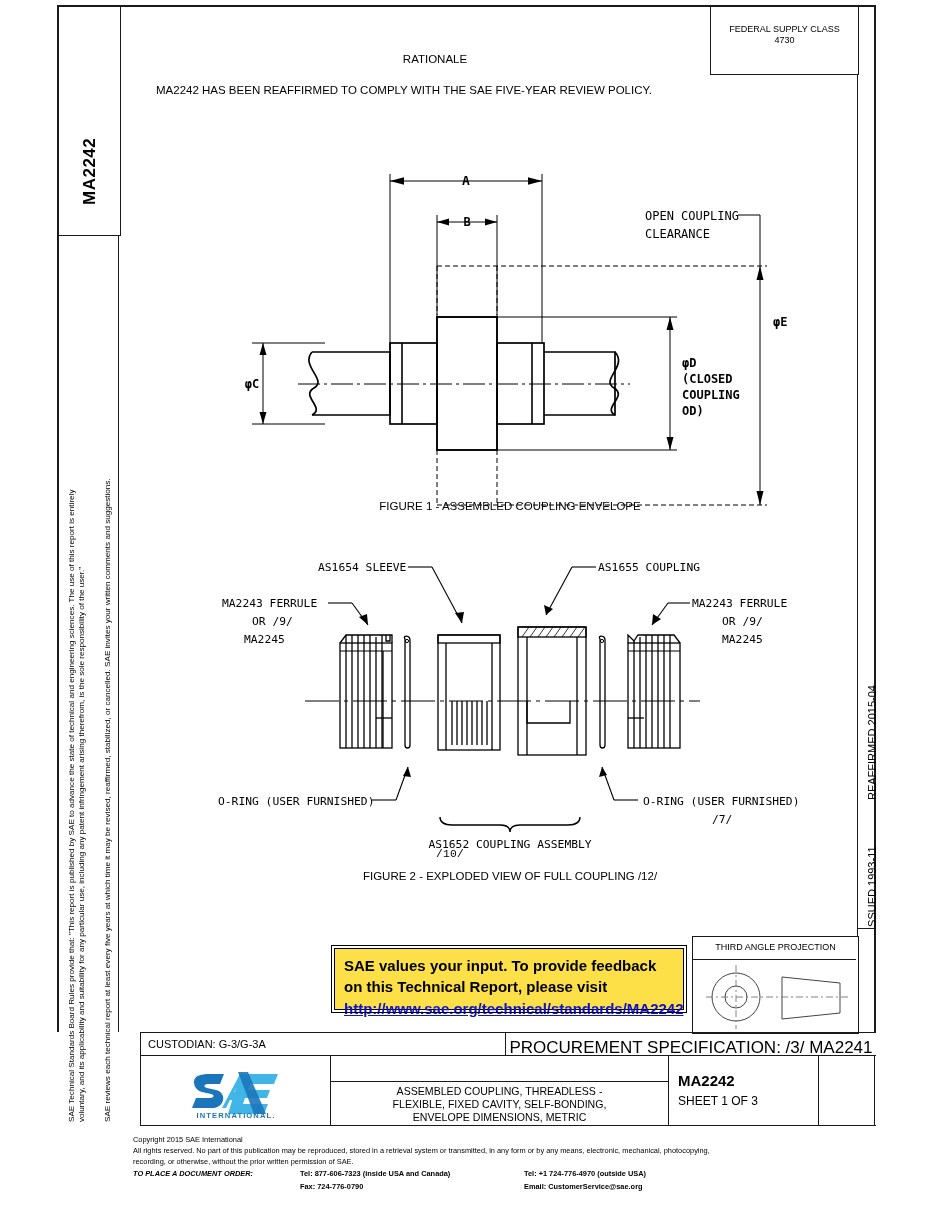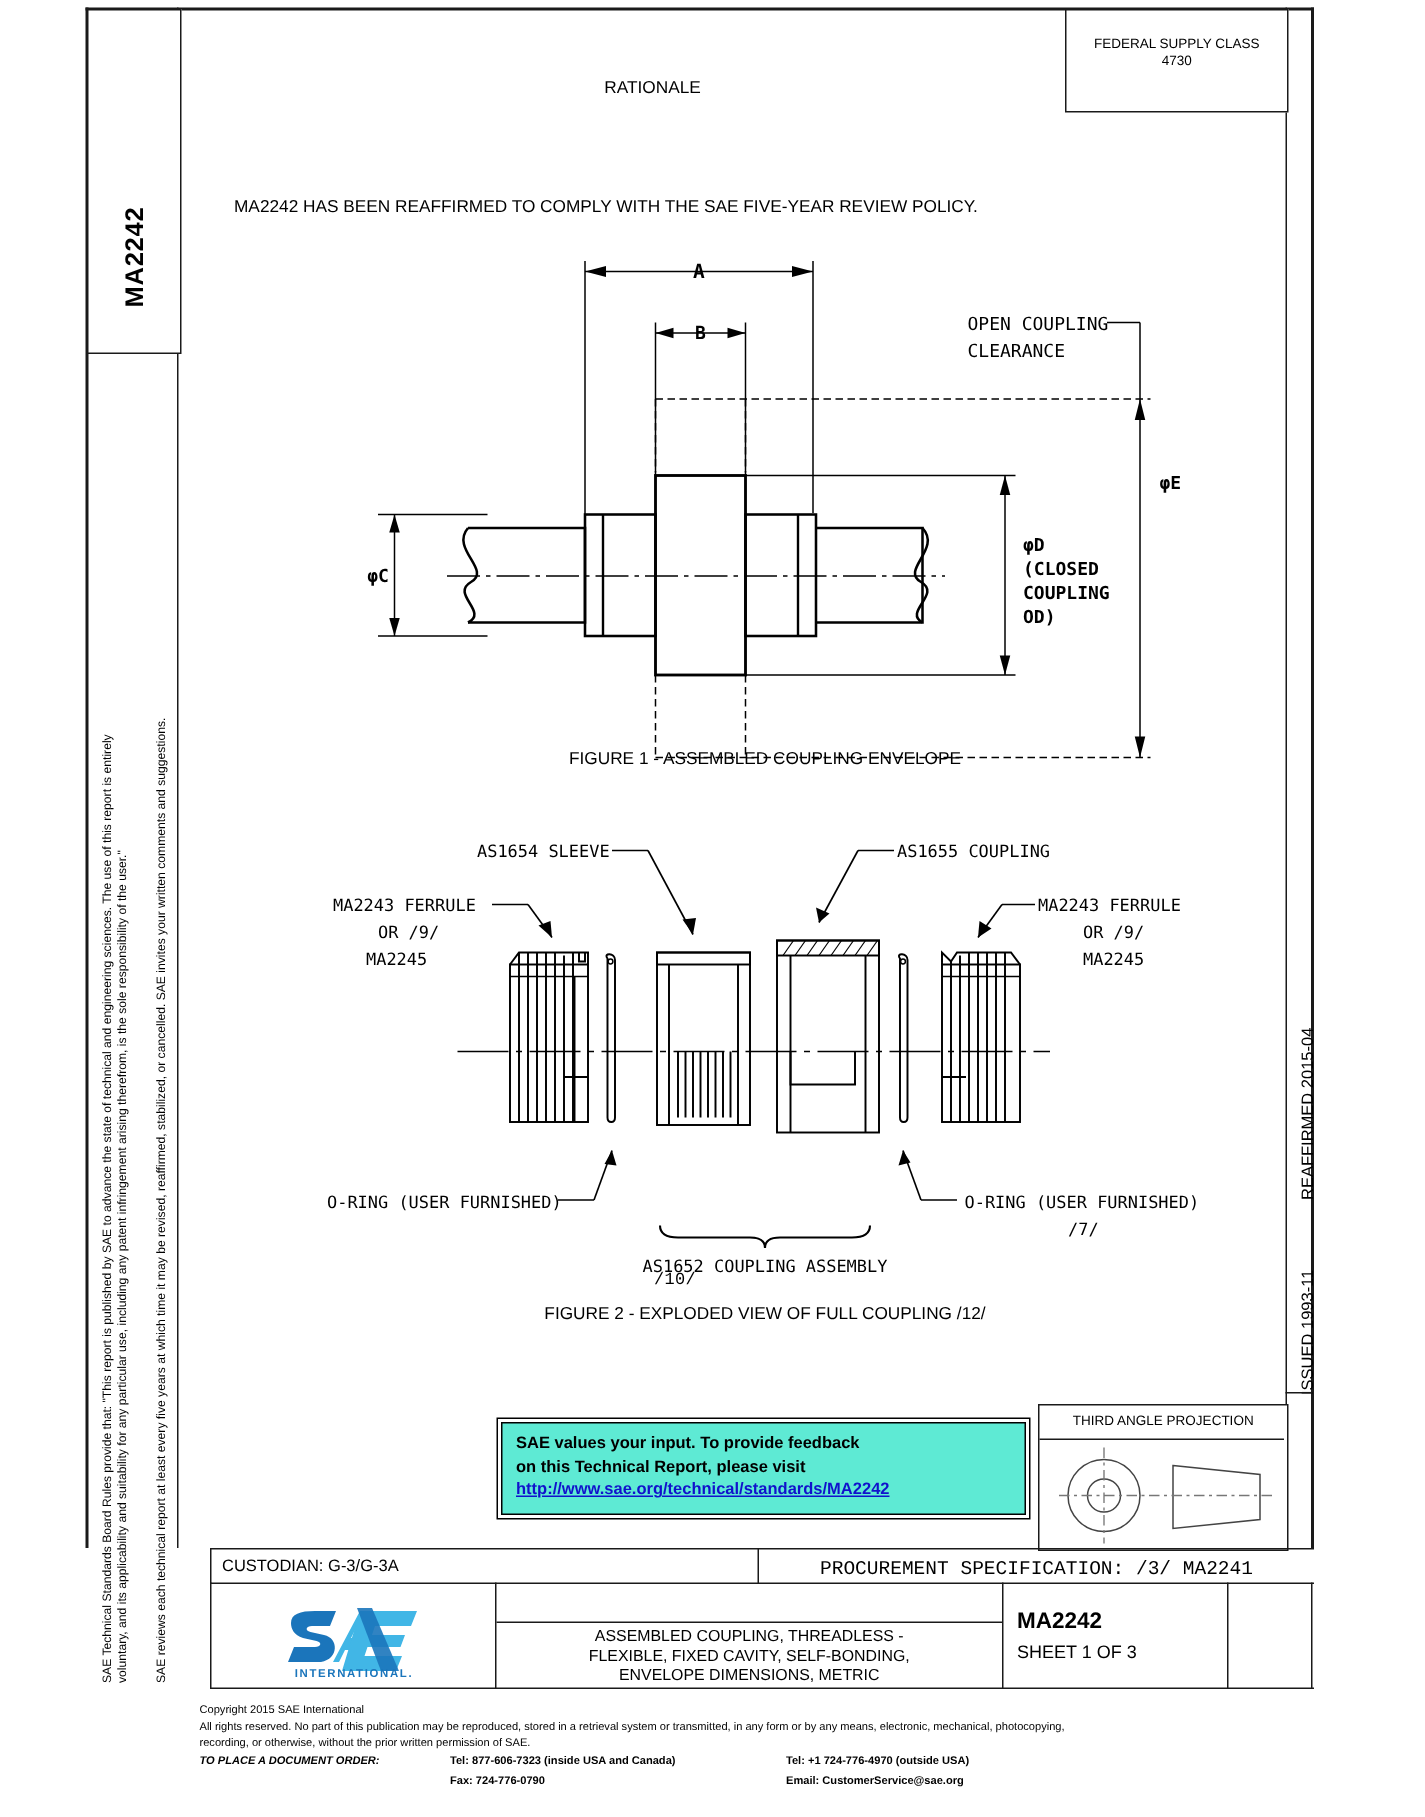--- a/index.html
+++ b/index.html
@@ -25,22 +25,22 @@
   .tabbox{position:absolute;border:1.6px solid #1a1a1a;background:#fff;}
   .tabtxt{position:absolute;transform-origin:0 0;transform:rotate(-90deg);
           font-weight:bold;font-size:17px;letter-spacing:.5px;white-space:nowrap;}
 
   
   .fsc{position:absolute;border:1.2px solid #1a1a1a;background:#fff;
        font-size:9px;text-align:center;line-height:1.25;padding-top:17px;}
 
   
   .fb{position:absolute;border:1.4px solid #000;outline:1.4px solid #000;
-      outline-offset:2px;background:#5eead4;padding:6px 9px;
-      font-size:11px;font-weight:bold;line-height:1.42;}
+      outline-offset:2px;background:#fde047;padding:6px 9px;
+      font-size:15px;font-weight:bold;line-height:1.42;}
   .fb a{color:#1111cc;text-decoration:underline;}
 
   
   .tap{position:absolute;border:1.2px solid #1a1a1a;background:#fff;}
   .tapttl{position:absolute;font-size:9px;text-align:center;width:100%;top:5px;}
   .as{font-weight:bold;font-size:16.5px;text-align:center;letter-spacing:.2px;}
   .sub{font-size:10.6px;text-align:center;line-height:1.28;}
   .docno{font-weight:bold;font-size:15px;}
   .sheet{font-size:12px;}
 
@@ -75,21 +75,21 @@
   <div class="vrot-r" style="left:866px;top:800px;font-size:11px;">REAFFIRMED 2015-04</div>
 
   <div class="ln" style="left:857px;top:928px;width:18px;height:1.2px;"></div>
 
   <div class="fsc" style="left:710px;top:6px;width:147px;height:50px;">
     <div>FEDERAL SUPPLY CLASS</div>
     <div>4730</div>
   </div>
 
   <div class="t ctr" style="left:120px;top:53px;width:630px;font-size:11.5px;">RATIONALE</div>
-  <div class="t" style="left:156px;top:84px;font-size:11.5px;margin-top:48px;">MA2242 HAS BEEN REAFFIRMED TO COMPLY WITH THE SAE FIVE-YEAR REVIEW POLICY.</div>
+  <div class="t" style="left:156px;top:84px;font-size:11.5px;">MA2242 HAS BEEN REAFFIRMED TO COMPLY WITH THE SAE FIVE-YEAR REVIEW POLICY.</div>
 
   <svg style="position:absolute;left:230px;top:160px;" width="560" height="345" viewBox="0 0 560 345">
     <g fill="none" stroke="#000" stroke-width="1.6">
 
       <path d="M82 255 L160 255 L160 192 L82 192" stroke-width="1.7"></path>
 
       <path d="M82 255 C 96 248 70 236 84 228 C 98 220 70 206 82 192" stroke-width="1.7"></path>
 
       <rect x="160" y="183" width="47" height="81" stroke-width="1.7"></rect>
       <line x1="172" y1="183" x2="172" y2="264"></line>
@@ -315,21 +315,21 @@
         <line x1="8" y1="36" x2="150" y2="36"></line>
       </g>
     </svg>
   </div>
 
   <div class="ln" style="left:140px;top:1032px;width:736px;height:1.4px;"></div>
   <div class="ln" style="left:140px;top:1055px;width:736px;height:1.4px;"></div>
   <div class="ln" style="left:505px;top:1032px;width:1.4px;height:24px;"></div>
   <div class="ln" style="left:140px;top:1032px;width:1.4px;height:24px;"></div>
   <div class="t" style="left:148px;top:1038px;font-size:11px;">CUSTODIAN: G-3/G-3A</div>
-  <div class="t ctr" style="left:506px;top:1038px;width:370px;font-size:13px;font-family:Liberation Mono, monospace;">PROCUREMENT SPECIFICATION: /3/ MA2241</div>
+  <div class="t ctr" style="left:506px;top:1038px;width:370px;font-size:17px;">PROCUREMENT SPECIFICATION: /3/ MA2241</div>
 
   <div class="ln" style="left:140px;top:1125px;width:736px;height:1.4px;"></div>
   <div class="ln" style="left:140px;top:1055px;width:1.4px;height:71px;"></div>
   <div class="ln" style="left:330px;top:1055px;width:1.4px;height:71px;"></div>
   <div class="ln" style="left:668px;top:1055px;width:1.4px;height:71px;"></div>
   <div class="ln" style="left:818px;top:1055px;width:1.4px;height:71px;"></div>
   <div class="ln" style="left:874px;top:1055px;width:1.4px;height:71px;"></div>
   <div class="ln" style="left:331px;top:1081px;width:337px;height:1.2px;"></div>
 
   <div class="saelogo" style="left:188px;top:1068px;">

